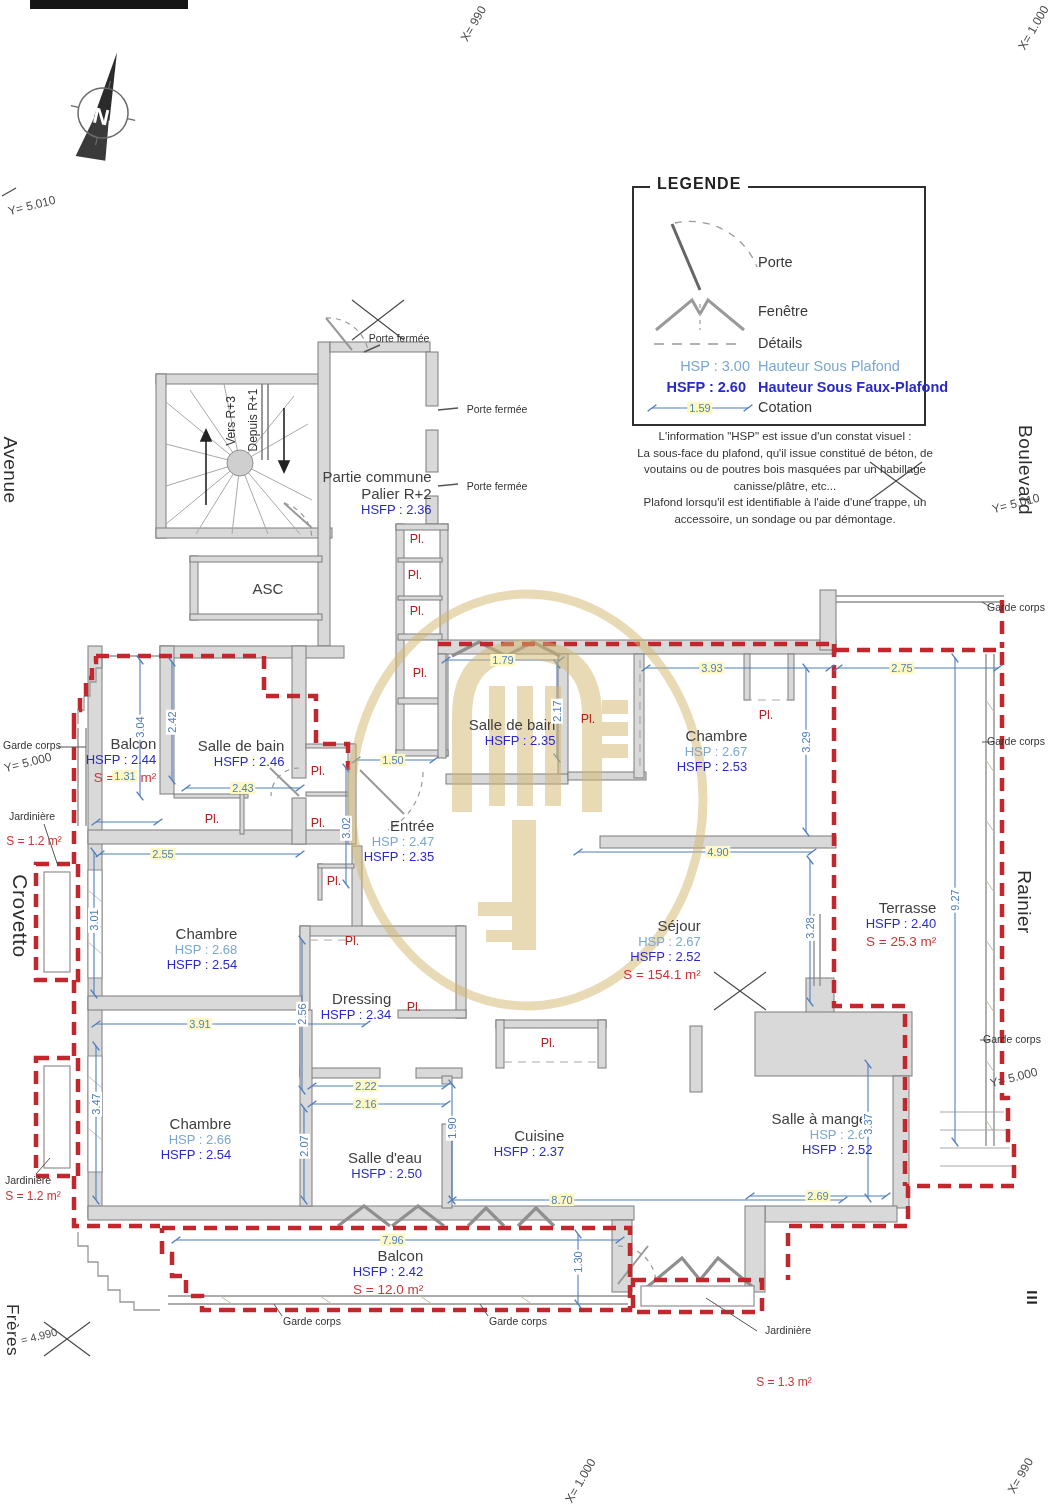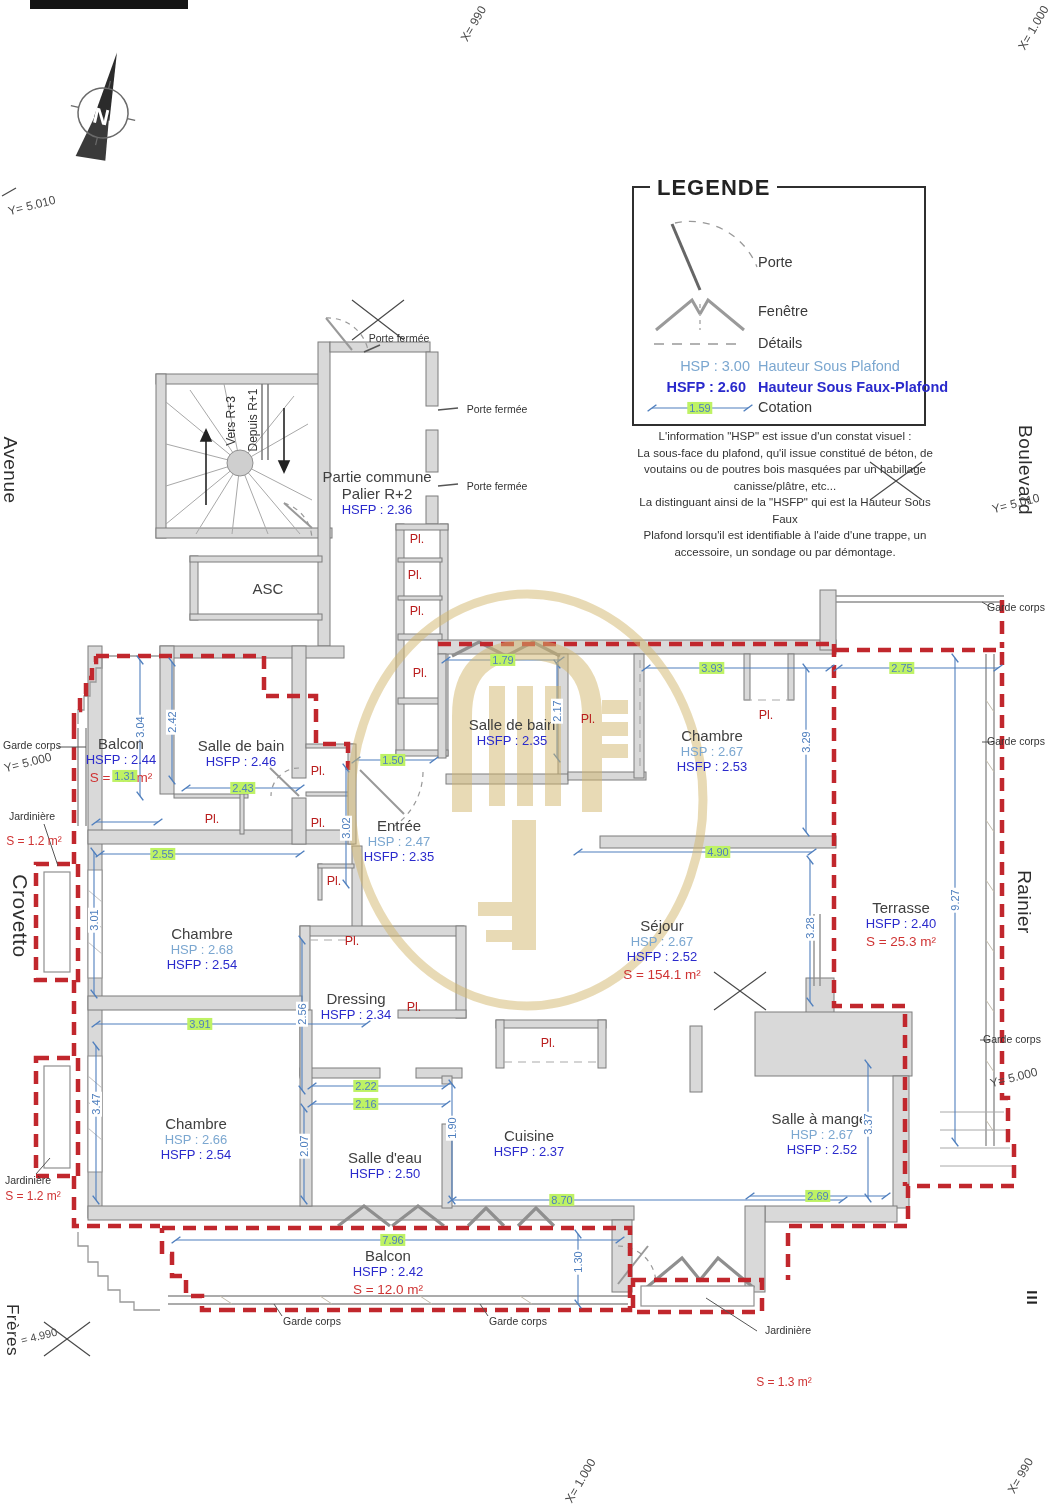--- a/index.html
+++ b/index.html
@@ -5,40 +5,40 @@
   html,body{margin:0;padding:0;background:#fff;}
   #plan{position:relative;width:1048px;height:1510px;background:#fff;overflow:hidden;
         font-family:"Liberation Sans",sans-serif;}
   #plan svg{position:absolute;left:0;top:0;z-index:1;}
   .lbl{position:absolute;transform:translate(-50%,-50%);white-space:nowrap;color:#3f3f3f;
        font-size:15px;line-height:1.1;text-align:center;z-index:3;}
   .v{transform:translate(-50%,-50%) rotate(-90deg);}
   .r90{transform:translate(-50%,-50%) rotate(90deg);}
   .tilt{transform:translate(-50%,-50%) rotate(-14deg);}
   .steep{transform:translate(-50%,-50%) rotate(-60deg);}
-  .dim{font-size:11px;color:#4f7fbe;background:#bef264;padding:0 2px;}
+  .dim{font-size:11px;color:#4f7fbe;background:#fef9c3;padding:0 2px;}
   .dimv{font-size:11px;color:#4f7fbe;background:#fff;padding:0 2px;
         transform:translate(-50%,-50%) rotate(-90deg);}
   .pl{font-size:12.5px;color:#b91c1c;}
   .sm{font-size:10.5px;color:#333;}
   .street{font-size:19px;color:#2e2e2e;letter-spacing:.5px;}
   .st-sm{font-size:17px;}
   .coord{font-size:12px;color:#4a4a4a;}
   .areaR{color:#cf3333;font-size:12px;}
   .room{position:absolute;transform:translate(-50%,-50%);text-align:center;z-index:3;line-height:1;}
-  .room p{margin:2px 0;}
+  .room p{margin:2px 0;text-align:right;}
   .room .nm{font-size:15px;color:#3f3f3f;}
   .room .hsp{font-size:13px;color:#7ba7d0;}
   .room .hsfp{font-size:13px;color:#2a2acc;}
   .room .area{font-size:13.5px;color:#cf3333;margin-top:5px;}
   .nwhite{color:#fff;font-size:22px;font-weight:bold;}
   #legend-box{position:absolute;left:632px;top:186px;width:290px;height:236px;
       border:2px solid #2f2f2f;z-index:2;background:transparent;}
   #legend-title{position:absolute;left:650px;top:175px;background:#fff;padding:0 7px;
-      font-size:22px;font-weight:600;letter-spacing:1px;color:#222;z-index:3;text-align:center;}
+      font-size:16px;font-weight:600;letter-spacing:1px;color:#222;z-index:3;text-align:center;}
   .lgt{position:absolute;font-size:14.5px;color:#3a3a3a;z-index:3;white-space:nowrap;}
   .lg-hsp{color:#7ba7d0;}
   .lg-hsfp{color:#2a2acc;font-weight:600;}
   .lgval{position:absolute;z-index:3;font-size:14.5px;text-align:right;width:104px;white-space:nowrap;}
   #legend-note{position:absolute;left:634px;top:428px;width:302px;z-index:3;text-align:center;}
   #legend-note p{margin:0;font-size:11.5px;line-height:16.5px;color:#333;}
 </style>
 </head>
 <body>
 
@@ -356,21 +356,20 @@
 <div class="lgt lg-hsp" style="left:758px;top:358px;">Hauteur Sous Plafond</div>
 <div class="lgval lg-hsfp" style="left:642px;top:379px;">HSFP : 2.60</div>
 <div class="lgt lg-hsfp" style="left:758px;top:379px;">Hauteur Sous Faux-Plafond</div>
 <div class="lbl dim" style="left:700px;top:408px;">1.59</div>
 <div class="lgt" style="left:758px;top:399px;">Cotation</div>
 <div id="legend-note">
   <p>L'information "HSP" est issue d'un constat visuel :</p>
   <p>La sous-face du plafond, qu'il issue constitué de béton, de</p>
   <p>voutains ou de poutres bois masquées par un habillage</p>
   <p>canisse/plâtre, etc...</p>
-  <p>La distinguant ainsi de la "HSFP" qui est la Hauteur Sous Faux</p>
   <p>Plafond lorsqu'il est identifiable à l'aide d'une trappe, un</p>
   <p>accessoire, un sondage ou par démontage.</p>
 </div>
 
 <div class="lbl nwhite" style="left:101px;top:117px;transform:translate(-50%,-50%) rotate(13deg);">N</div>
 
 <div class="lbl street r90" style="left:10px;top:470px;">Avenue</div>
 <div class="lbl street r90" style="left:1025px;top:470px;">Boulevard</div>
 <div class="lbl street r90" style="left:20px;top:916px;font-size:21px;">Crovetto</div>
 <div class="lbl street r90" style="left:1024px;top:902px;">Rainier</div>

